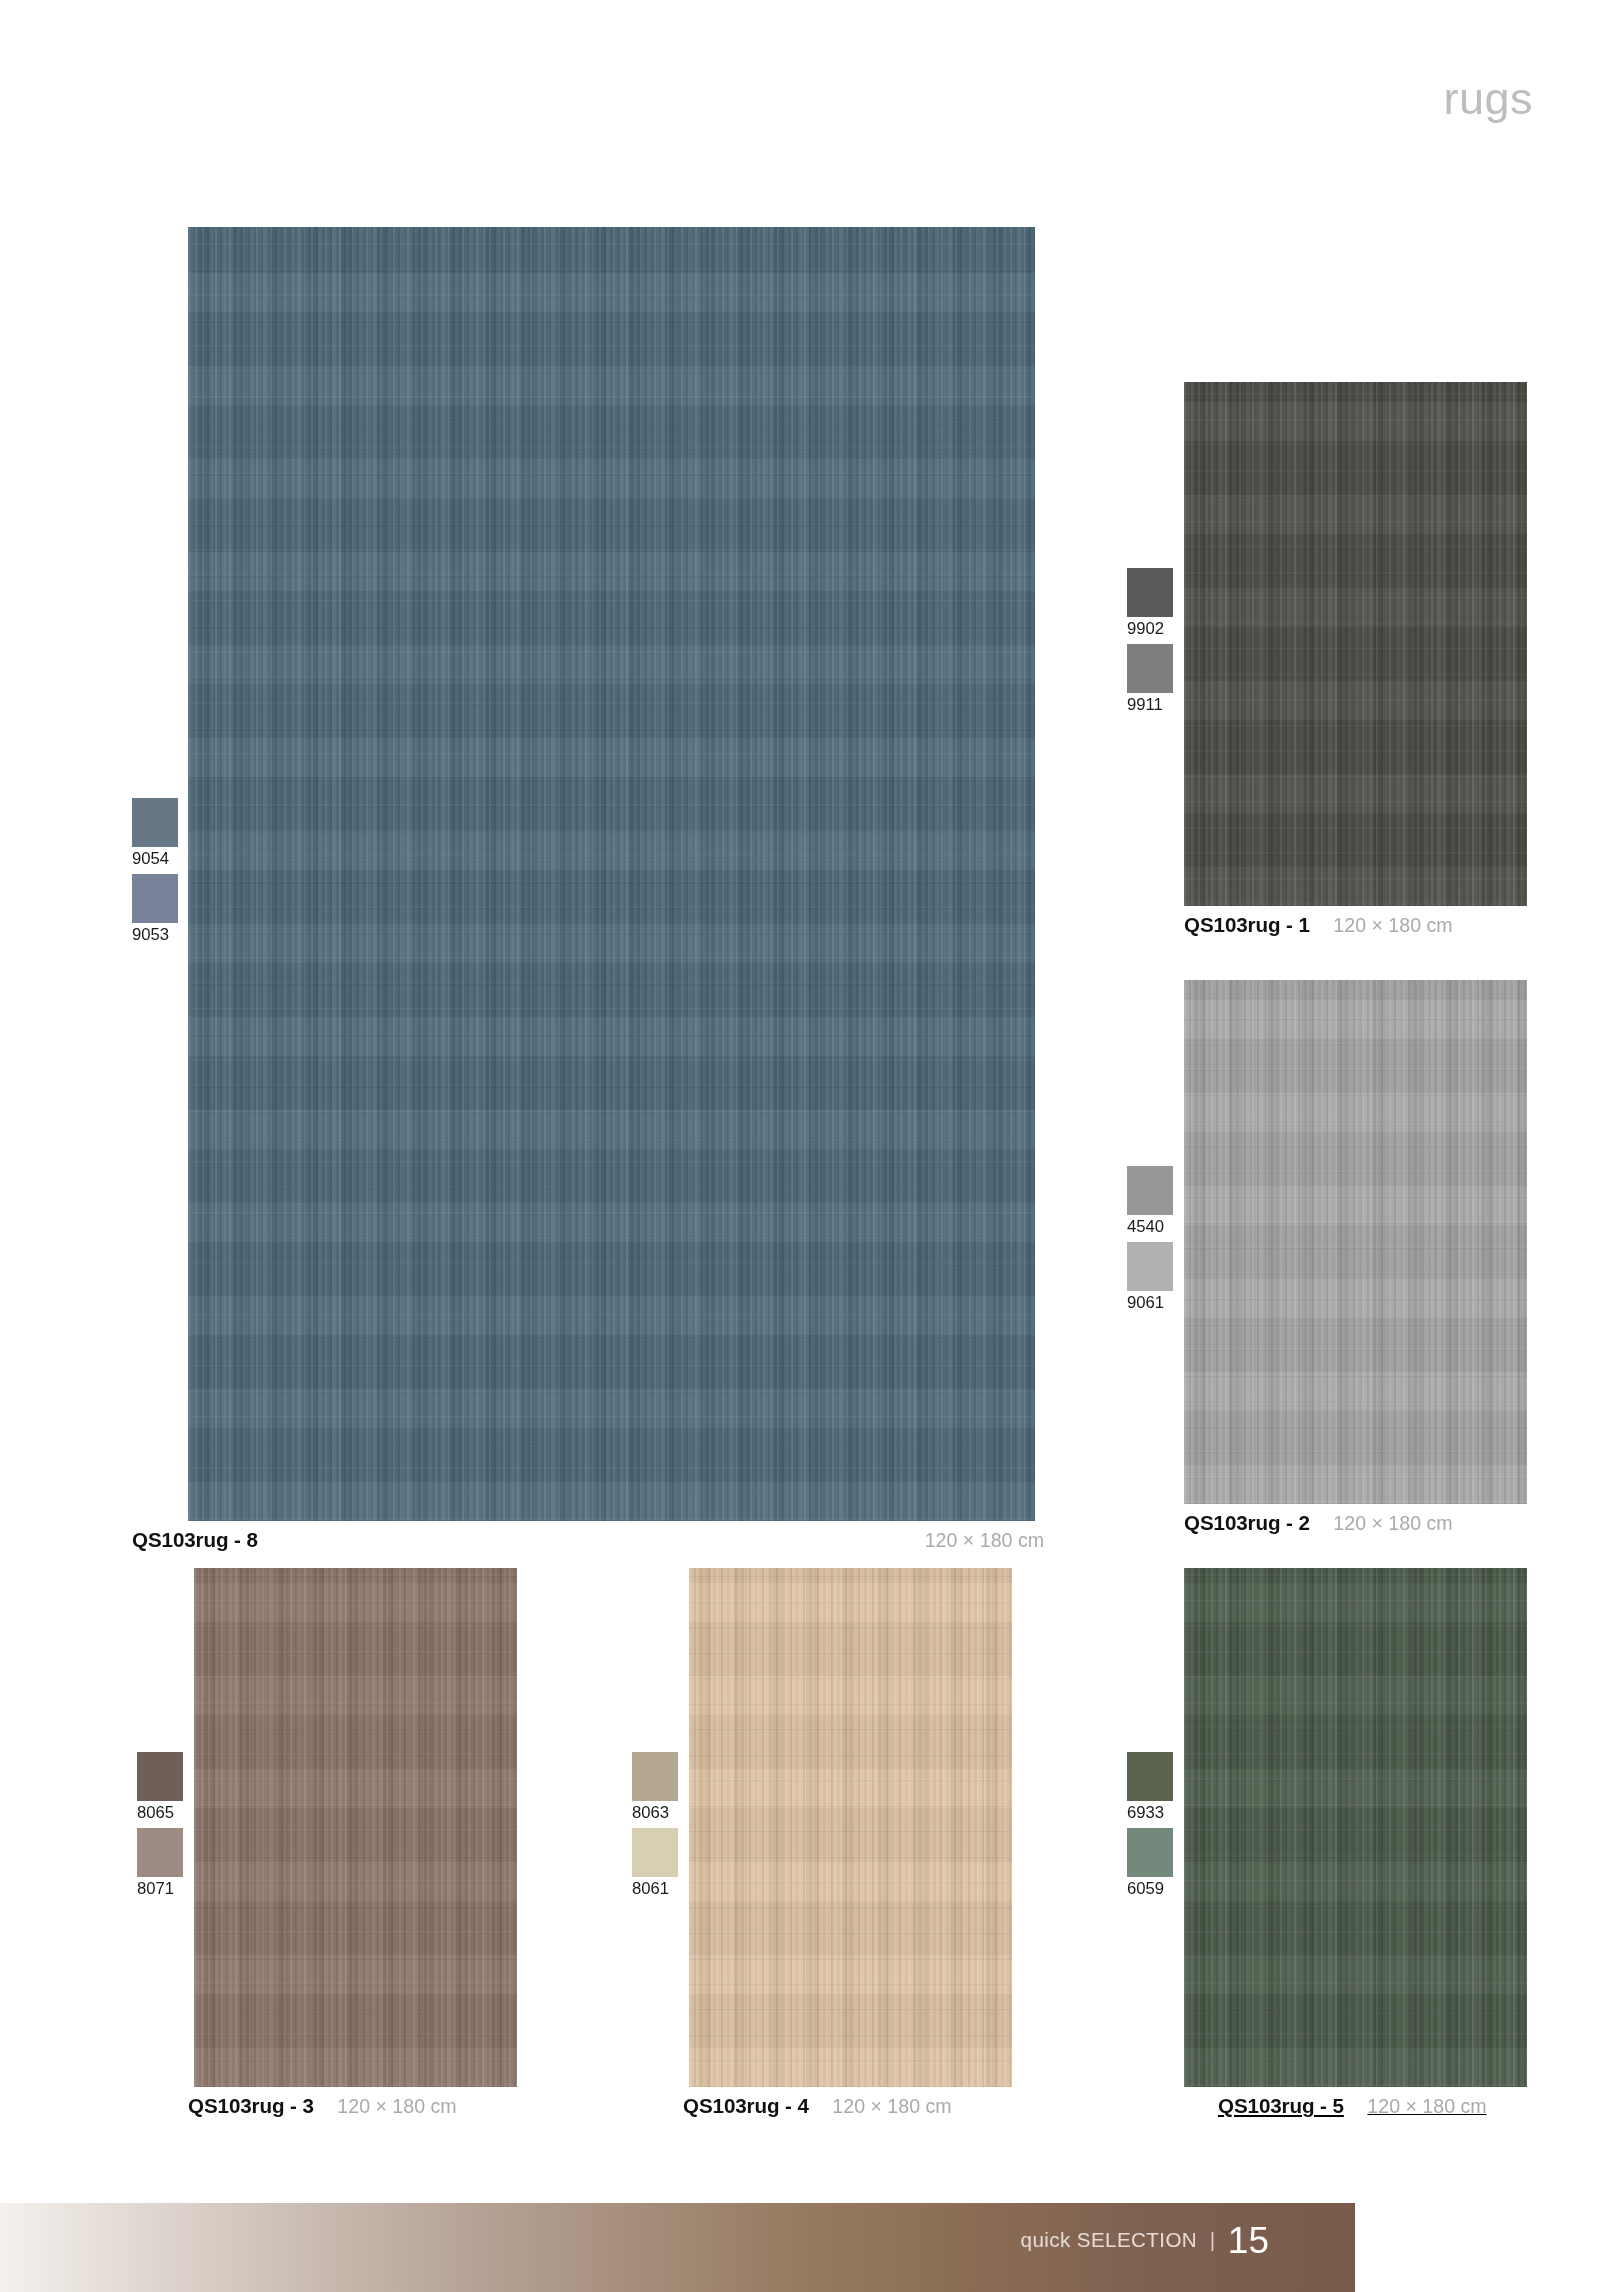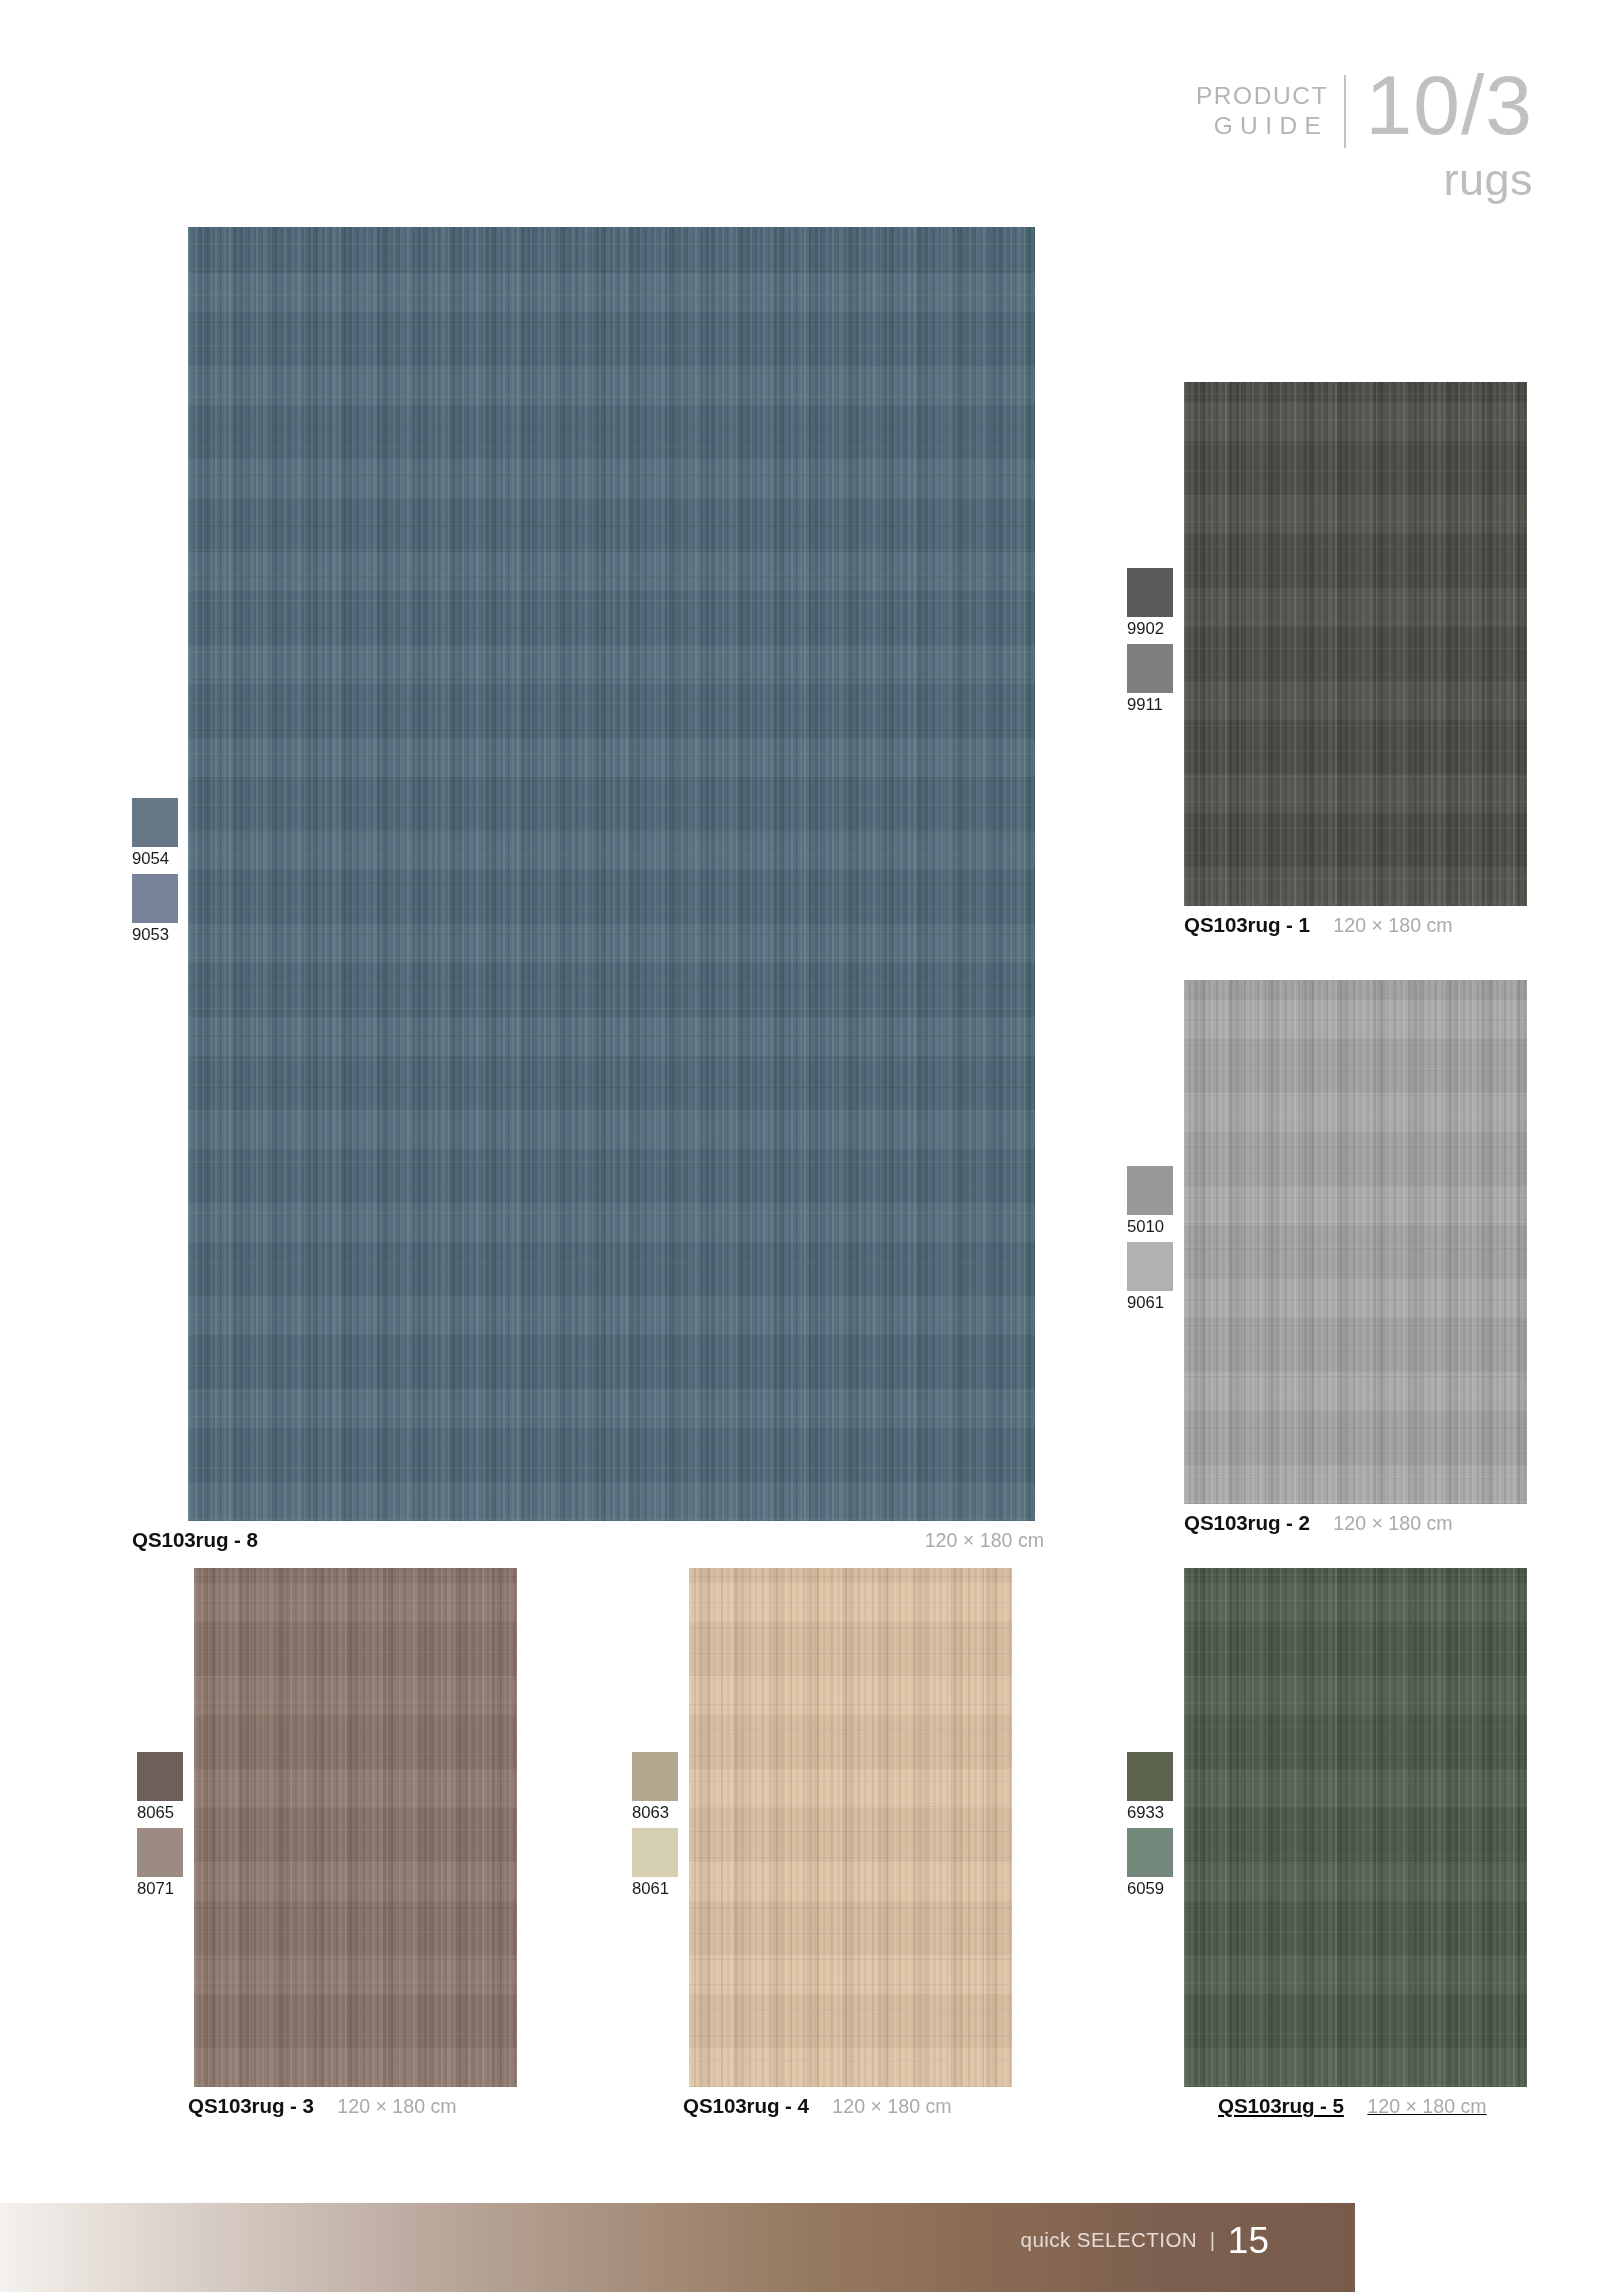--- a/index.html
+++ b/index.html
@@ -219,28 +219,20 @@
     font-size: 37px;
     color: #ffffff;
     font-weight: 300;
     line-height: 1;
   }
 </style>
 </head>
 <body>
 
 <div class="header">
-  <div class="header-row">
-    <div class="pg-block">
-      <div class="pg-line1">PRODUCT</div>
-      <div class="pg-line2">GUIDE</div>
-    </div>
-    <div class="pg-divider"></div>
-    <div class="pg-code">10/3</div>
-  </div>
   <div class="pg-sub">rugs</div>
 </div>
 
 <div class="rug" style="left:132px; top:227px; width:912px;">
   <div class="rug-body">
     <div class="swatches">
       <div class="swatch-cell">
         <span class="swatch-chip" style="width:46px;height:49px;background:#677786;"></span>
         <span class="swatch-label">9054</span>
       </div>
@@ -275,21 +267,21 @@
     <span class="caption-name">QS103rug - 1</span>
     <span class="caption-size">120 × 180 cm</span>
   </div>
 </div>
 
 <div class="rug" style="left:1127px; top:980px;">
   <div class="rug-body">
     <div class="swatches">
       <div class="swatch-cell">
         <span class="swatch-chip" style="width:46px;height:49px;background:#989897;"></span>
-        <span class="swatch-label">5010</span>
+        <span class="swatch-label">4540</span>
       </div>
       <div class="swatch-cell">
         <span class="swatch-chip" style="width:46px;height:49px;background:#b0b1b3;"></span>
         <span class="swatch-label">9061</span>
       </div>
     </div>
     <div class="rug-image" style="width:343px;height:524px;background:#a5a5a5;margin-left:10.8px;"></div>
   </div>
   <div class="caption tight" style="margin-left:57px;">
     <span class="caption-name">QS103rug - 2</span>

